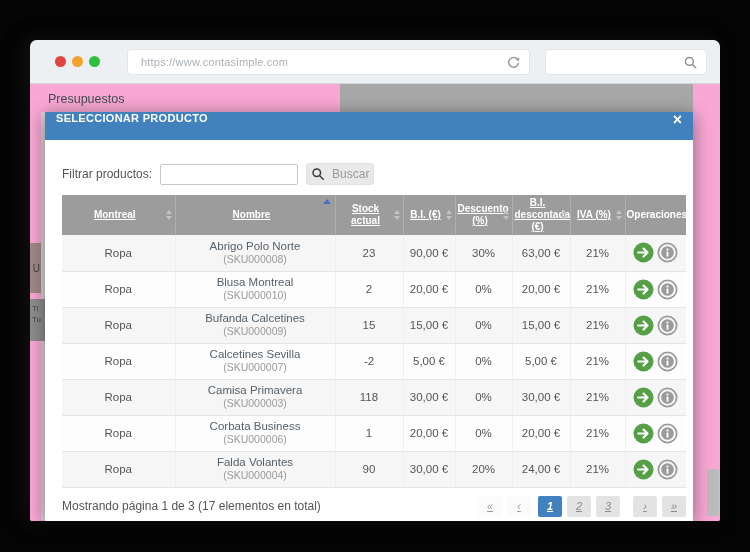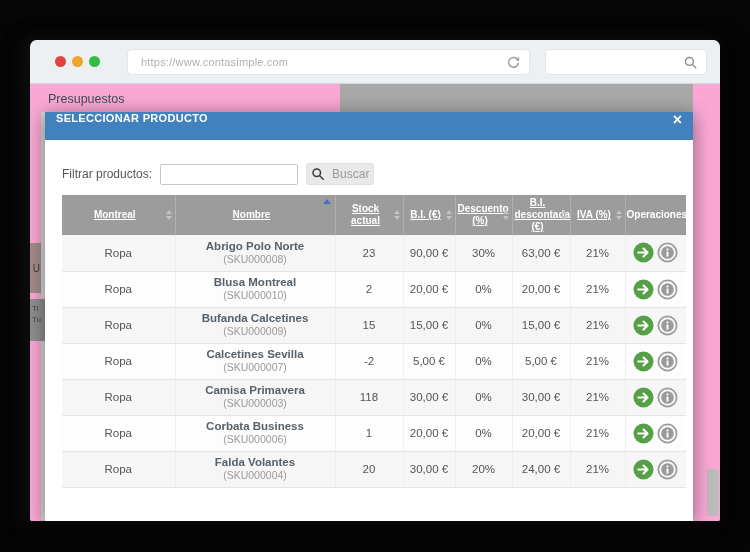--- a/index.html
+++ b/index.html
@@ -58,21 +58,21 @@
     text-align:center;vertical-align:middle;position:relative;border-right:1px solid #aeaeae;
     padding:2px 9px 2px 2px;line-height:1.2;}
   th:last-child{border-right:none;padding:2px 1px;}
   th .hlabel{text-decoration:underline;cursor:pointer;}
   th.no-sort .hlabel{text-decoration:none;cursor:default;}
   td{height:36px;text-align:center;vertical-align:middle;font-size:11.5px;color:#555;
     border-bottom:1px solid #e4e4e4;border-right:1px solid #efefef;padding:2px 3px;}
   td:last-child{border-right:none;}
   tbody tr:nth-child(odd) td{background:#f6f6f6;}
   tbody tr:nth-child(even) td{background:#fdfdfd;}
-  .pname{font-size:11.5px;color:#56616b;line-height:13px;font-weight:bold;}
+  .pname{font-size:11.5px;color:#56616b;line-height:13px;}
   .psku{font-size:10.5px;color:#9a9a9a;line-height:13px;}
   .sort{position:absolute;right:3px;top:50%;transform:translateY(-50%);display:flex;flex-direction:column;gap:2px;}
   .tri-up{width:0;height:0;border-left:3.5px solid transparent;border-right:3.5px solid transparent;border-bottom:4px solid #c3c3c3;}
   .tri-down{width:0;height:0;border-left:3.5px solid transparent;border-right:3.5px solid transparent;border-top:4px solid #c3c3c3;}
   .asc-blue{position:absolute;right:4px;top:4px;width:0;height:0;
     border-left:4px solid transparent;border-right:4px solid transparent;border-bottom:5px solid #4a6fc9;}
   .ops{display:flex;align-items:center;justify-content:center;gap:3px;}
   .icon-btn{width:21px;height:21px;cursor:pointer;display:inline-block;}
 
   
@@ -349,21 +349,21 @@
                         </svg></span>
                     </div>
                   </td>
                 </tr>
                 <tr>
                   <td>Ropa</td>
                   <td>
                     <div class="pname">Falda Volantes</div>
                     <div class="psku">(SKU000004)</div>
                   </td>
-                  <td>20</td>
+                  <td>90</td>
                   <td>30,00 €</td>
                   <td>20%</td>
                   <td>24,00 €</td>
                   <td>21%</td>
                   <td>
                     <div class="ops">
                       <span class="icon-btn"><svg viewBox="0 0 22 22" width="21" height="21">
                           <circle cx="11" cy="11" r="10.5" fill="#55a046"></circle>
                           <line x1="5.5" y1="11" x2="14" y2="11" stroke="#fff" stroke-width="2.2" stroke-linecap="round"></line>
                           <polyline points="11,6.8 15.2,11 11,15.2" fill="none" stroke="#fff" stroke-width="2.2" stroke-linecap="round" stroke-linejoin="round"></polyline>
@@ -373,19 +373,29 @@
                           <circle cx="11" cy="11" r="6.6" fill="#9b9b9b"></circle>
                           <rect x="10" y="6.8" width="2" height="2" rx="0.4" fill="#fff"></rect>
                           <rect x="10" y="9.9" width="2" height="5.4" rx="0.5" fill="#fff"></rect>
                         </svg></span>
                     </div>
                   </td>
                 </tr>
               </tbody>
           </table>
 
+          <div class="pager">
+            <span class="pg-summary">Mostrando página 1 de 3 (17 elementos en total)</span>
+            <span class="pg pg-white">«</span>
+            <span class="pg pg-white">‹</span>
+            <span class="pg pg-active" style="margin-left:7px;">1</span>
+            <span class="pg pg-gray">2</span>
+            <span class="pg pg-gray">3</span>
+            <span class="pg pg-gray pg-gap">›</span>
+            <span class="pg pg-gray">»</span>
+          </div>
 
         </div>
       </div>
     </div>
 
   </div>
 </div>
 
 </body></html>

